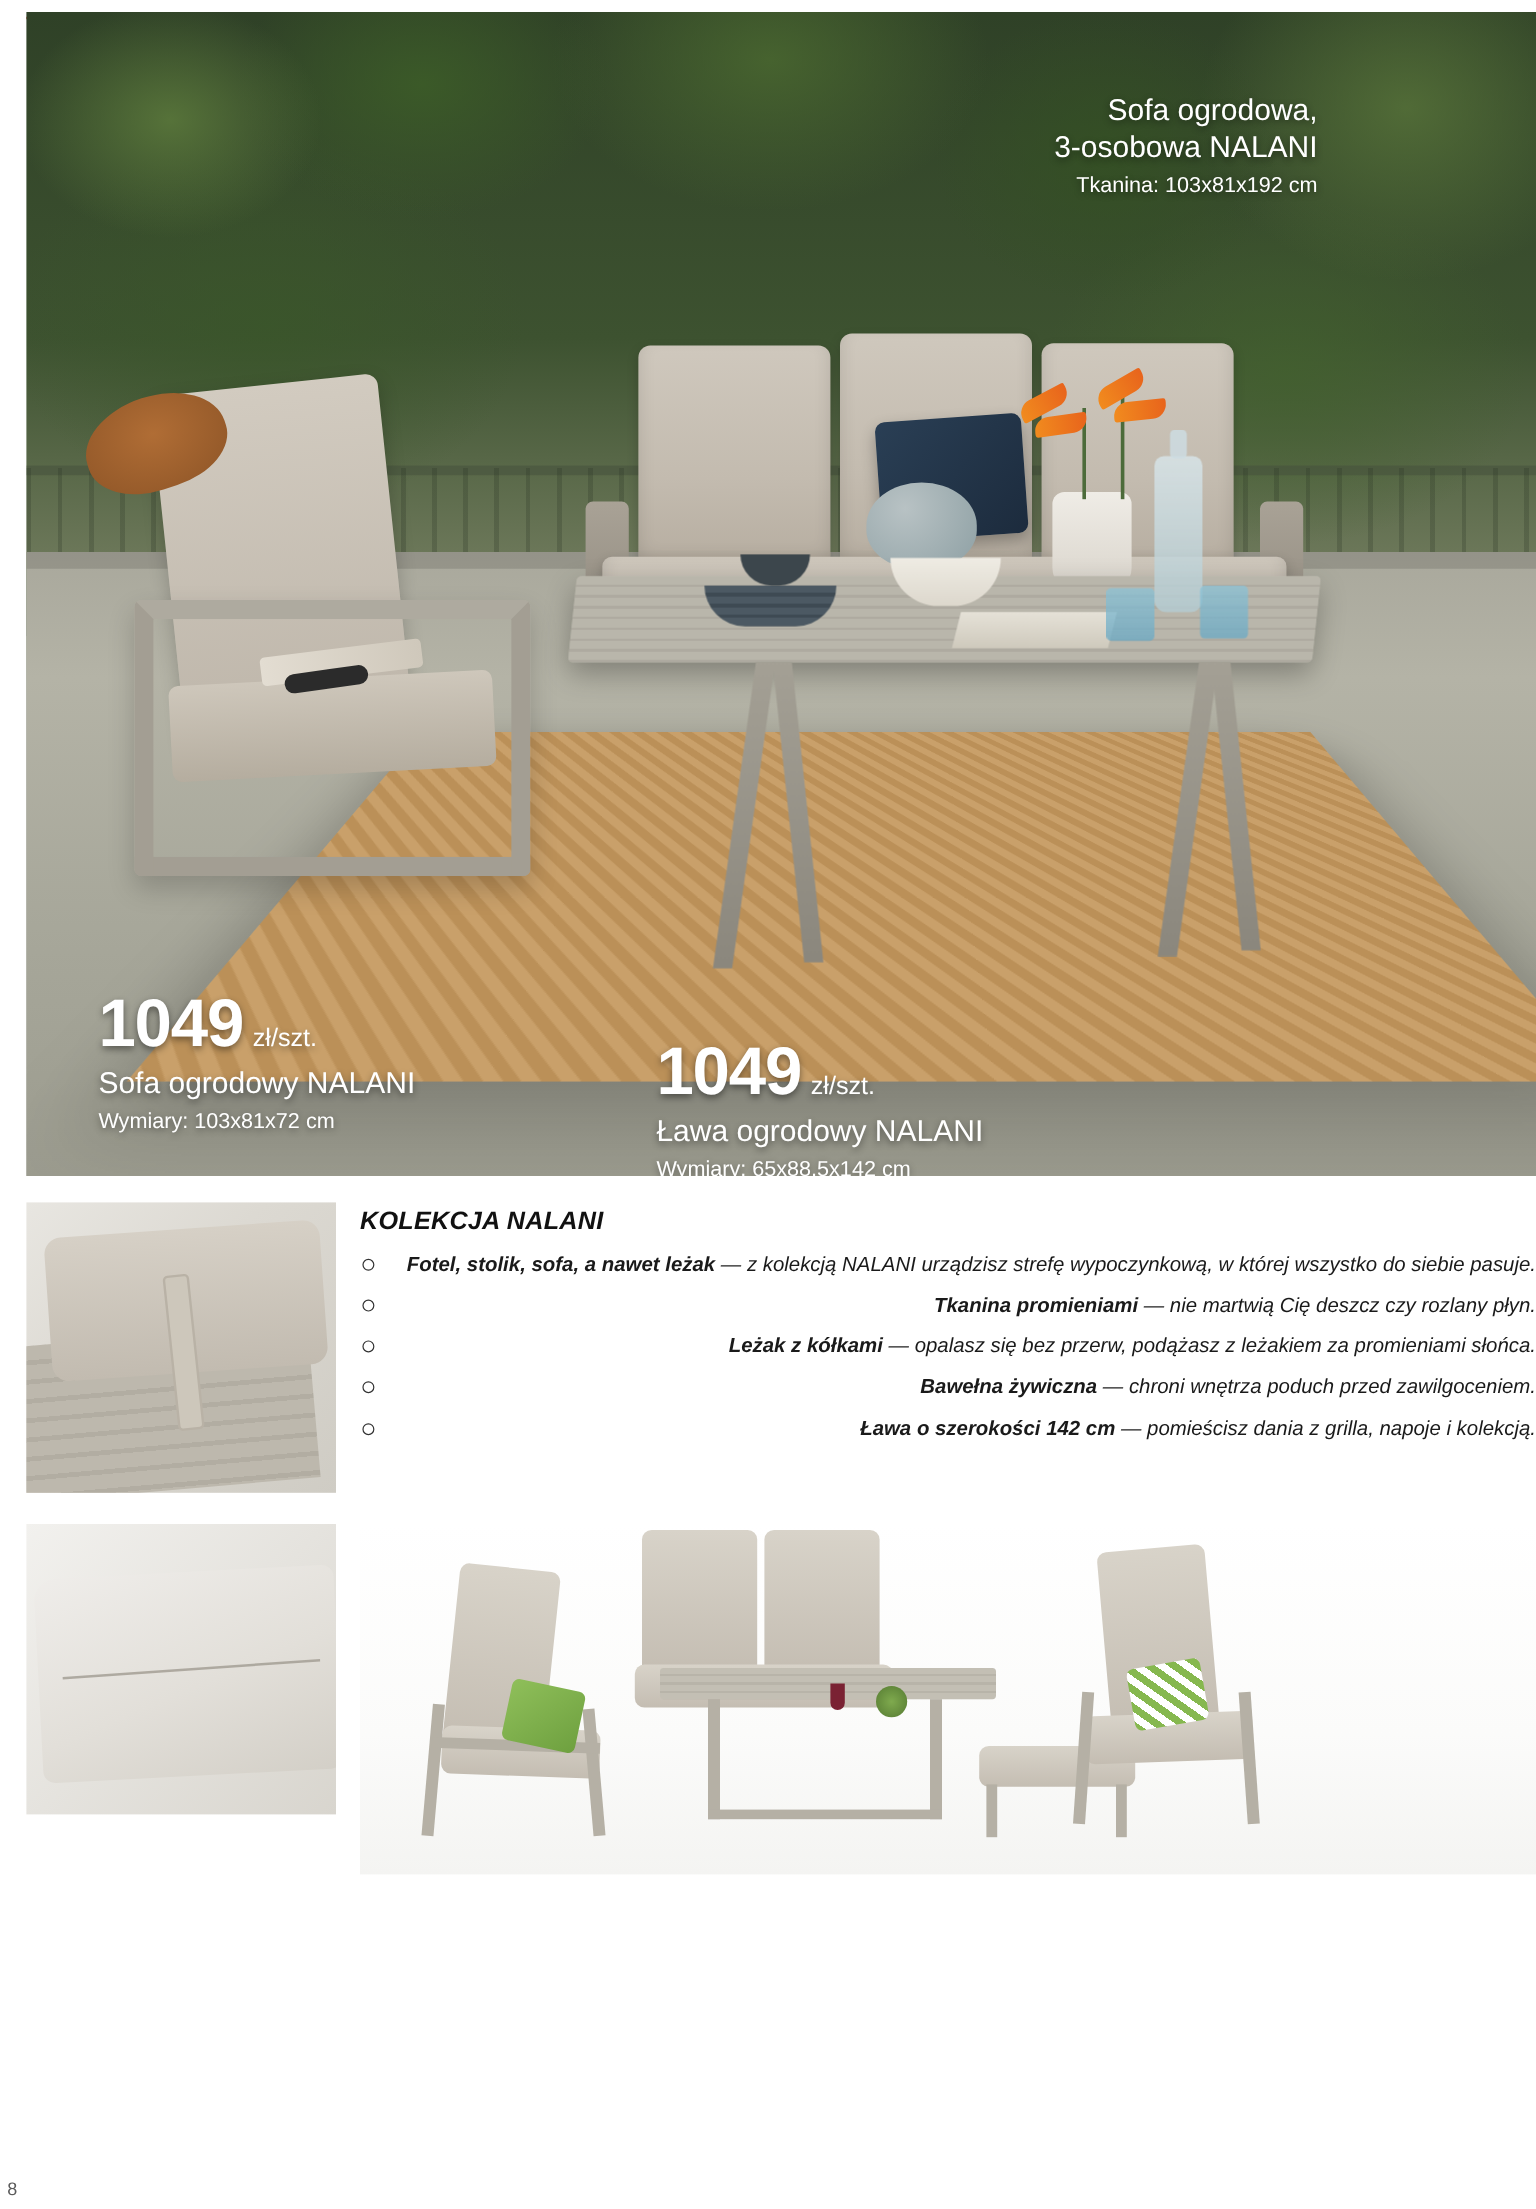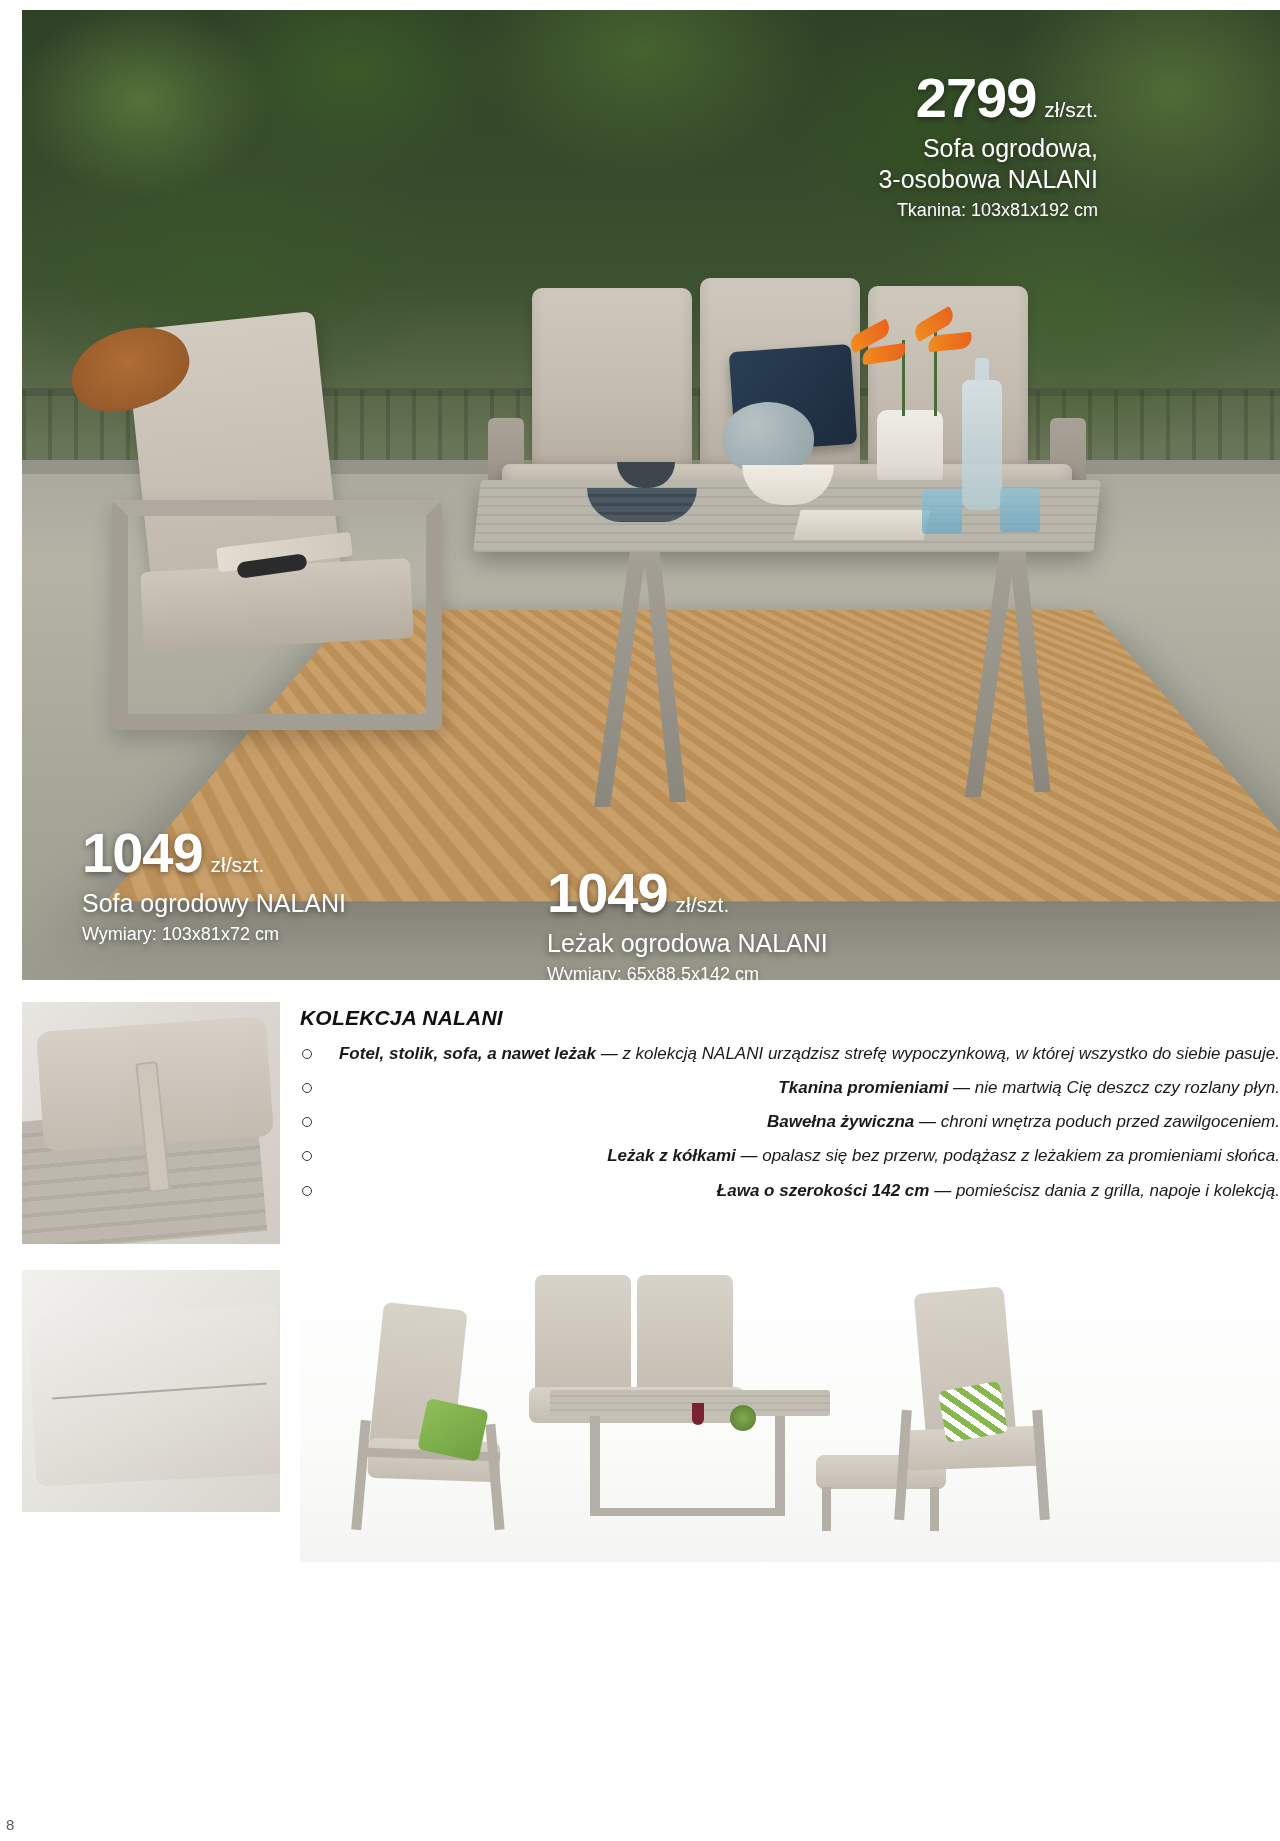--- a/index.html
+++ b/index.html
@@ -380,41 +380,38 @@
     <div class="chair">
       <div class="back"></div>
       <div class="seatc"></div>
       <div class="frame"></div>
     </div>
     <div class="hat"></div>
     <div class="towel"></div>
     <div class="glasses"></div>
 
     <div class="price-block pb-sofa">
-      <div>
-        <span class="amount">2799</span><span class="unit">zł/szt.</span>
-      </div>
       <div class="title">Sofa ogrodowa,</div>
       <div class="title" style="margin-top:2px">3-osobowa NALANI</div>
       <div class="dims">Tkanina: 103x81x192 cm</div>
     </div>
 
     <div class="price-block pb-fotel">
       <div>
         <span class="amount">1049</span><span class="unit">zł/szt.</span>
       </div>
       <div class="title">Sofa ogrodowy NALANI</div>
       <div class="dims">Wymiary: 103x81x72 cm</div>
     </div>
 
     <div class="price-block pb-lawa">
       <div>
         <span class="amount">1049</span><span class="unit">zł/szt.</span>
       </div>
-      <div class="title">Leżak ogrodowa NALANI</div>
+      <div class="title">Ława ogrodowy NALANI</div>
       <div class="dims">Wymiary: 65x88,5x142 cm</div>
     </div>
   </div>
 
   <div class="lower">
 
     <div class="thumb1">
       <div class="t1-frame"></div>
       <div class="t1-cush"></div>
       <div class="t1-strap"></div>
@@ -428,24 +425,24 @@
     <div class="copy">
       <h2>KOLEKCJA NALANI</h2>
       <ul class="bullets">
         <li>
           <b>Fotel, stolik, sofa, a nawet leżak</b><span> — z kolekcją NALANI urządzisz strefę wypoczynkową, w której wszystko do siebie pasuje.</span>
         </li>
         <li>
           <b>Tkanina promieniami</b><span> — nie martwią Cię deszcz czy rozlany płyn.</span>
         </li>
         <li>
-          <b>Bawełna żywiczna</b><span> — chroni wnętrza poduch przed zawilgoceniem.</span>
+          <b>Leżak z kółkami</b><span> — opalasz się bez przerw, podążasz z leżakiem za promieniami słońca.</span>
         </li>
         <li>
-          <b>Leżak z kółkami</b><span> — opalasz się bez przerw, podążasz z leżakiem za promieniami słońca.</span>
+          <b>Bawełna żywiczna</b><span> — chroni wnętrza poduch przed zawilgoceniem.</span>
         </li>
         <li>
           <b>Ława o szerokości 142 cm</b><span>  — pomieścisz dania z grilla, napoje i kolekcją.</span>
         </li>
       </ul>
     </div>
 
     <div class="bottomshot">
 
       <div class="bs-chair-l">

